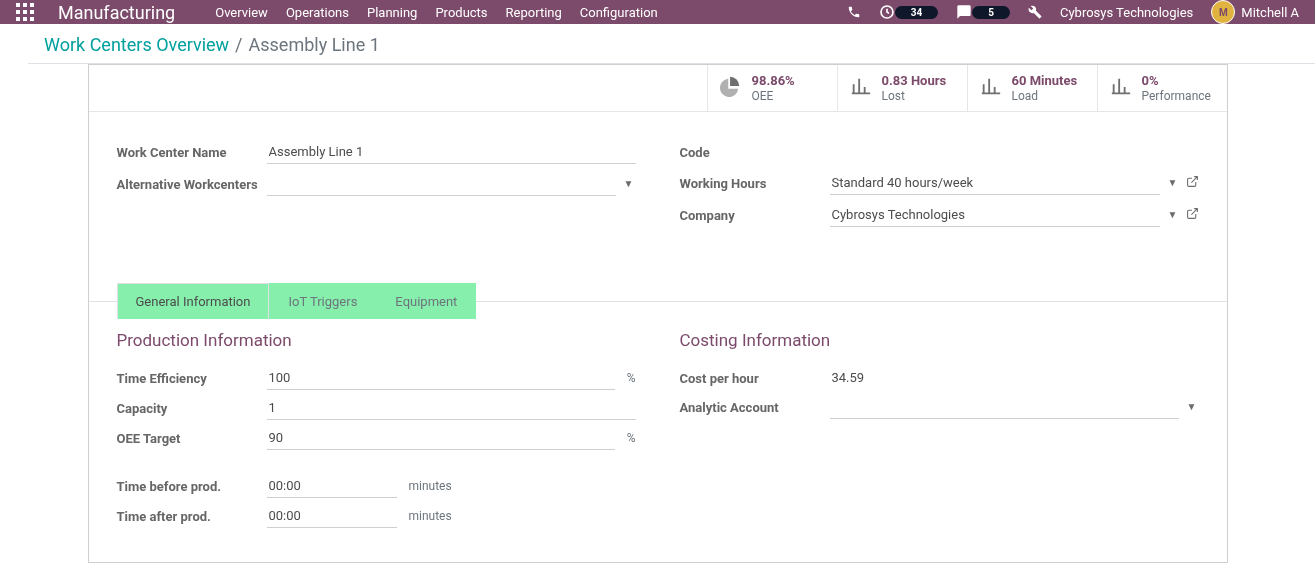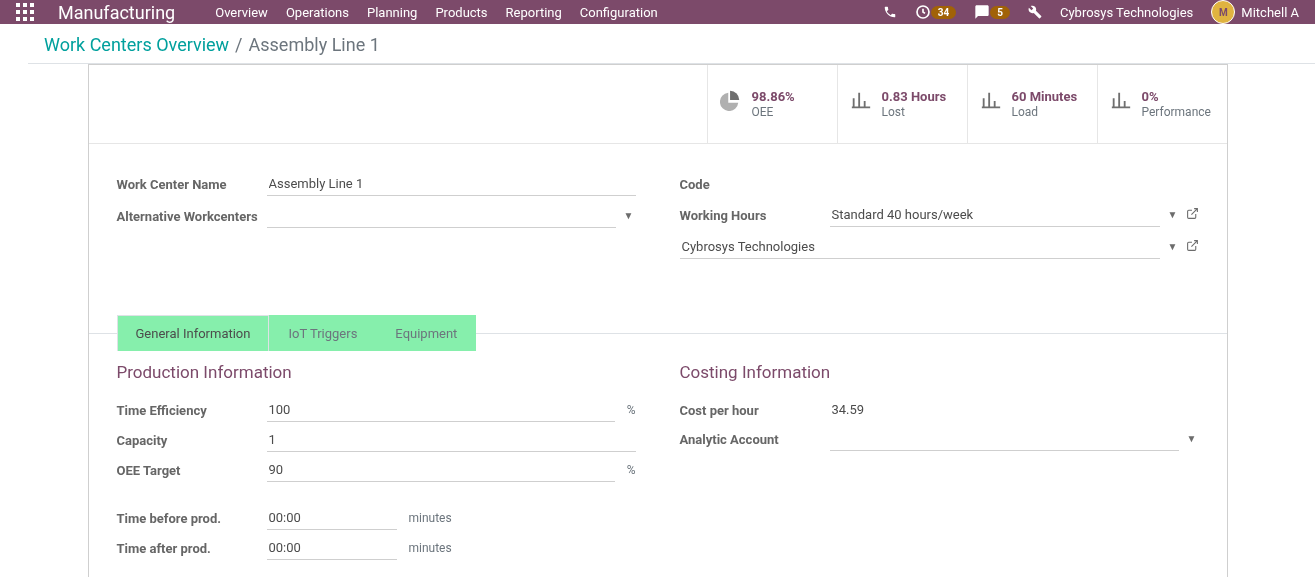--- a/index.html
+++ b/index.html
@@ -5,39 +5,39 @@
   * { box-sizing: border-box; margin: 0; padding: 0; }
   body { font-family: -apple-system, BlinkMacSystemFont, "Segoe UI", Roboto, "Helvetica Neue", sans-serif; font-size: 13px; color: #4c4c4c; background: #fff; }
 
   .navbar { background: #7c4a6a; height: 24px; display: flex; align-items: center; padding: 0 16px; color: #fff; }
   .navbar .apps-icon { width: 18px; height: 18px; cursor: pointer; }
   .navbar .brand { font-size: 18px; margin-left: 24px; margin-right: 24px; font-weight: 400; }
   .navbar .menu { display: flex; gap: 18px; margin-left: 16px; }
   .navbar .menu a { color: #fff; text-decoration: none; font-size: 13px; cursor: pointer; }
   .navbar .right { margin-left: auto; display: flex; align-items: center; gap: 18px; }
   .navbar .right .icon-wrap { position: relative; display: flex; align-items: center; cursor: pointer; }
-  .badge { background: #a16207; color: #fff; border-radius: 9px; font-size: 10px; padding: 1px 7px; font-weight: 700; }
+  .badge { background: #0f172a; color: #fff; border-radius: 9px; font-size: 10px; padding: 1px 16px; font-weight: 700; }
   .avatar { width: 24px; height: 24px; border-radius: 50%; background: #e0b340; display: flex; align-items: center; justify-content: center; border: 1px solid #fff; }
   .avatar-inner { font-size: 10px; color: #7c4a6a; font-weight:700; }
   .navbar .company, .navbar .username { font-size: 13px; }
 
   .control-panel { display: flex; flex-direction: column; padding: 10px 16px 0 16px; border-bottom: 1px solid #dee2e6; margin-left: 28px; }
   .breadcrumb { display: flex; align-items: center; gap: 6px; font-size: 18px; margin-bottom: 8px; }
   .breadcrumb .bc-link { color: #00a09d; cursor: pointer; }
   .breadcrumb .sep, .breadcrumb .current { color: #6c757d; }
   .cp-bottom { display: flex; align-items: center; padding-bottom: 8px; }
   .btn-save { background: #00a09d; color: #fff; border: none; padding: 6px 12px; font-size: 12px; font-weight: 700; cursor: pointer; text-transform: uppercase; }
   .btn-discard { background: none; border: none; color: #00a09d; font-size: 12px; font-weight: 700; margin-left: 14px; cursor: pointer; text-transform: uppercase; }
   .pager { margin-left: auto; display: flex; align-items: center; gap: 12px; color: #6c757d; font-size: 13px; }
   .pager .chev { cursor: pointer; font-size: 14px; }
 
   .form-wrap { padding: 0 0 0 0; }
   .sheet { max-width: 1140px; margin: 0 auto; background: #fff; border: 1px solid #cfcfcf; margin-top: 0; }
   .button-box { display: flex; border-bottom: 1px solid #e6e6e6; justify-content: flex-end; }
-  .stat-btn { border-left: 1px solid #e6e6e6; padding: 24px 12px; min-width: 130px; display: flex; gap: 10px; cursor: pointer; }
+  .stat-btn { border-left: 1px solid #e6e6e6; padding: 8px 12px; min-width: 130px; display: flex; align-items: center; gap: 10px; cursor: pointer; }
   .stat-btn:last-child { border-right: none; }
   .stat-icon { color: #6f6f6f; }
   .stat-text { display: flex; flex-direction: column; line-height: 1.2; }
   .stat-val { color: #7c4a6a; font-weight: 700; font-size: 13px; }
   .stat-lbl { color: #6c757d; font-size: 12px; }
 
   .form-body { padding: 28px 28px 0 28px; }
   .cols { display: flex; gap: 44px; }
   .col { flex: 1; }
   .field-row { display: flex; align-items: flex-start; margin-bottom: 8px; }
@@ -197,20 +197,21 @@
             <div class="lbl">Working Hours</div>
             <div class="val">
                 <input class="input-line" value="Standard 40 hours/week" style="">
                 <span class="caret">▼</span>
                 <span class="ext-link"><svg width="13" height="13" viewBox="0 0 24 24" fill="none" stroke="#6c6c6c" stroke-width="2">
                     <path d="M18 13v6a2 2 0 0 1-2 2H5a2 2 0 0 1-2-2V8a2 2 0 0 1 2-2h6M15 3h6v6M10 14L21 3"></path>
                   </svg></span>
               </div>
           </div>
           <div class="field-row">
+            <div class="lbl">Company</div>
             <div class="val">
                 <input class="input-line" value="Cybrosys Technologies" style="">
                 <span class="caret">▼</span>
                 <span class="ext-link"><svg width="13" height="13" viewBox="0 0 24 24" fill="none" stroke="#6c6c6c" stroke-width="2">
                     <path d="M18 13v6a2 2 0 0 1-2 2H5a2 2 0 0 1-2-2V8a2 2 0 0 1 2-2h6M15 3h6v6M10 14L21 3"></path>
                   </svg></span>
               </div>
           </div>
         </div>
       </div>

